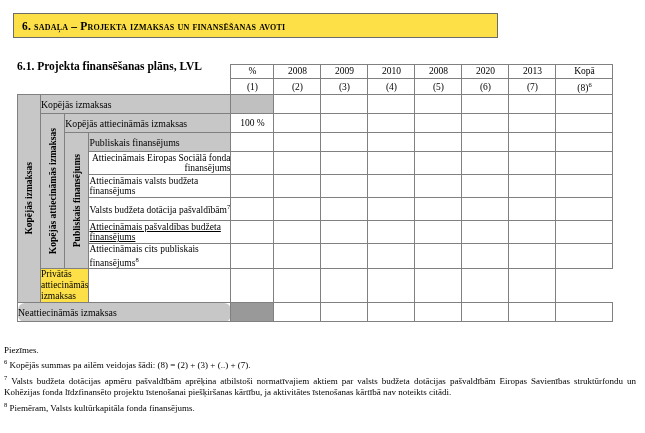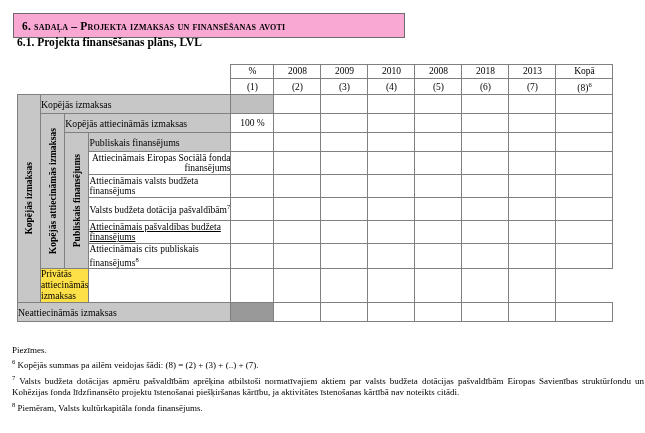--- a/index.html
+++ b/index.html
@@ -14,42 +14,42 @@
     color: #000000;
     overflow: hidden;
     position: relative;
   }
 
   
   .section-bar {
     position: absolute;
     left: 13px;
     top: 13px;
-    width: 392px;
+    width: 485px;
     height: 25px;
-    background: #f9a8d4;
+    background: #fde047;
     border: 1px solid #6b6b6b;
     box-sizing: border-box;
     display: flex;
     align-items: center;
   }
   .section-bar-text {
     font-size: 11.5px;
     font-weight: bold;
     font-variant: small-caps;
     letter-spacing: 0.2px;
     padding-left: 8px;
     white-space: nowrap;
   }
 
   
   .sub-heading {
     position: absolute;
     left: 17px;
-    top: 36px;
+    top: 60px;
     font-size: 11.5px;
     font-weight: bold;
     white-space: nowrap;
   }
 
   
   .fin-table {
     position: absolute;
     left: 17px;
     top: 64px;
@@ -143,21 +143,21 @@
   }
 
   .sup {
     font-size: 6.5px;
     vertical-align: super;
   }
 
   
   .notes {
     position: absolute;
-    left: 12px;
+    left: 4px;
     top: 345px;
     width: 632px;
     font-size: 9px;
     line-height: 11.4px;
   }
   .notes-title {
     font-size: 9px;
   }
   .note-line {
     font-size: 9px;
@@ -194,21 +194,21 @@
   </colgroup>
 
   <tbody>
       <tr>
     <td class="noborder-top-left" colspan="4"></td>
     <td class="hcell">%</td>
     <td class="hcell">2008</td>
     <td class="hcell">2009</td>
     <td class="hcell">2010</td>
     <td class="hcell">2008</td>
-    <td class="hcell">2018</td>
+    <td class="hcell">2020</td>
     <td class="hcell">2013</td>
     <td class="hcell">Kopā</td>
   </tr>
 
   <tr>
     <td class="noborder-top-left" colspan="4"></td>
     <td class="hcell2">(1)</td>
     <td class="hcell2">(2)</td>
     <td class="hcell2">(3)</td>
     <td class="hcell2">(4)</td>
@@ -329,21 +329,21 @@
     <td class="dcell"></td>
     <td class="dcell"></td>
     <td class="dcell"></td>
     <td class="dcell"></td>
     <td class="dcell"></td>
     <td class="dcell"></td>
     <td class="dcell"></td>
   </tr>
 
   <tr>
-    <td colspan="4" class="lbl" style="height:18px;">Neattiecināmās izmaksas</td>
+    <td colspan="4" class="lbl" style="height:18px;border-radius:7px;">Neattiecināmās izmaksas</td>
     <td class="shade-dark"></td>
     <td class="dcell"></td>
     <td class="dcell"></td>
     <td class="dcell"></td>
     <td class="dcell"></td>
     <td class="dcell"></td>
     <td class="dcell"></td>
     <td class="dcell"></td>
   </tr>
 </tbody>

